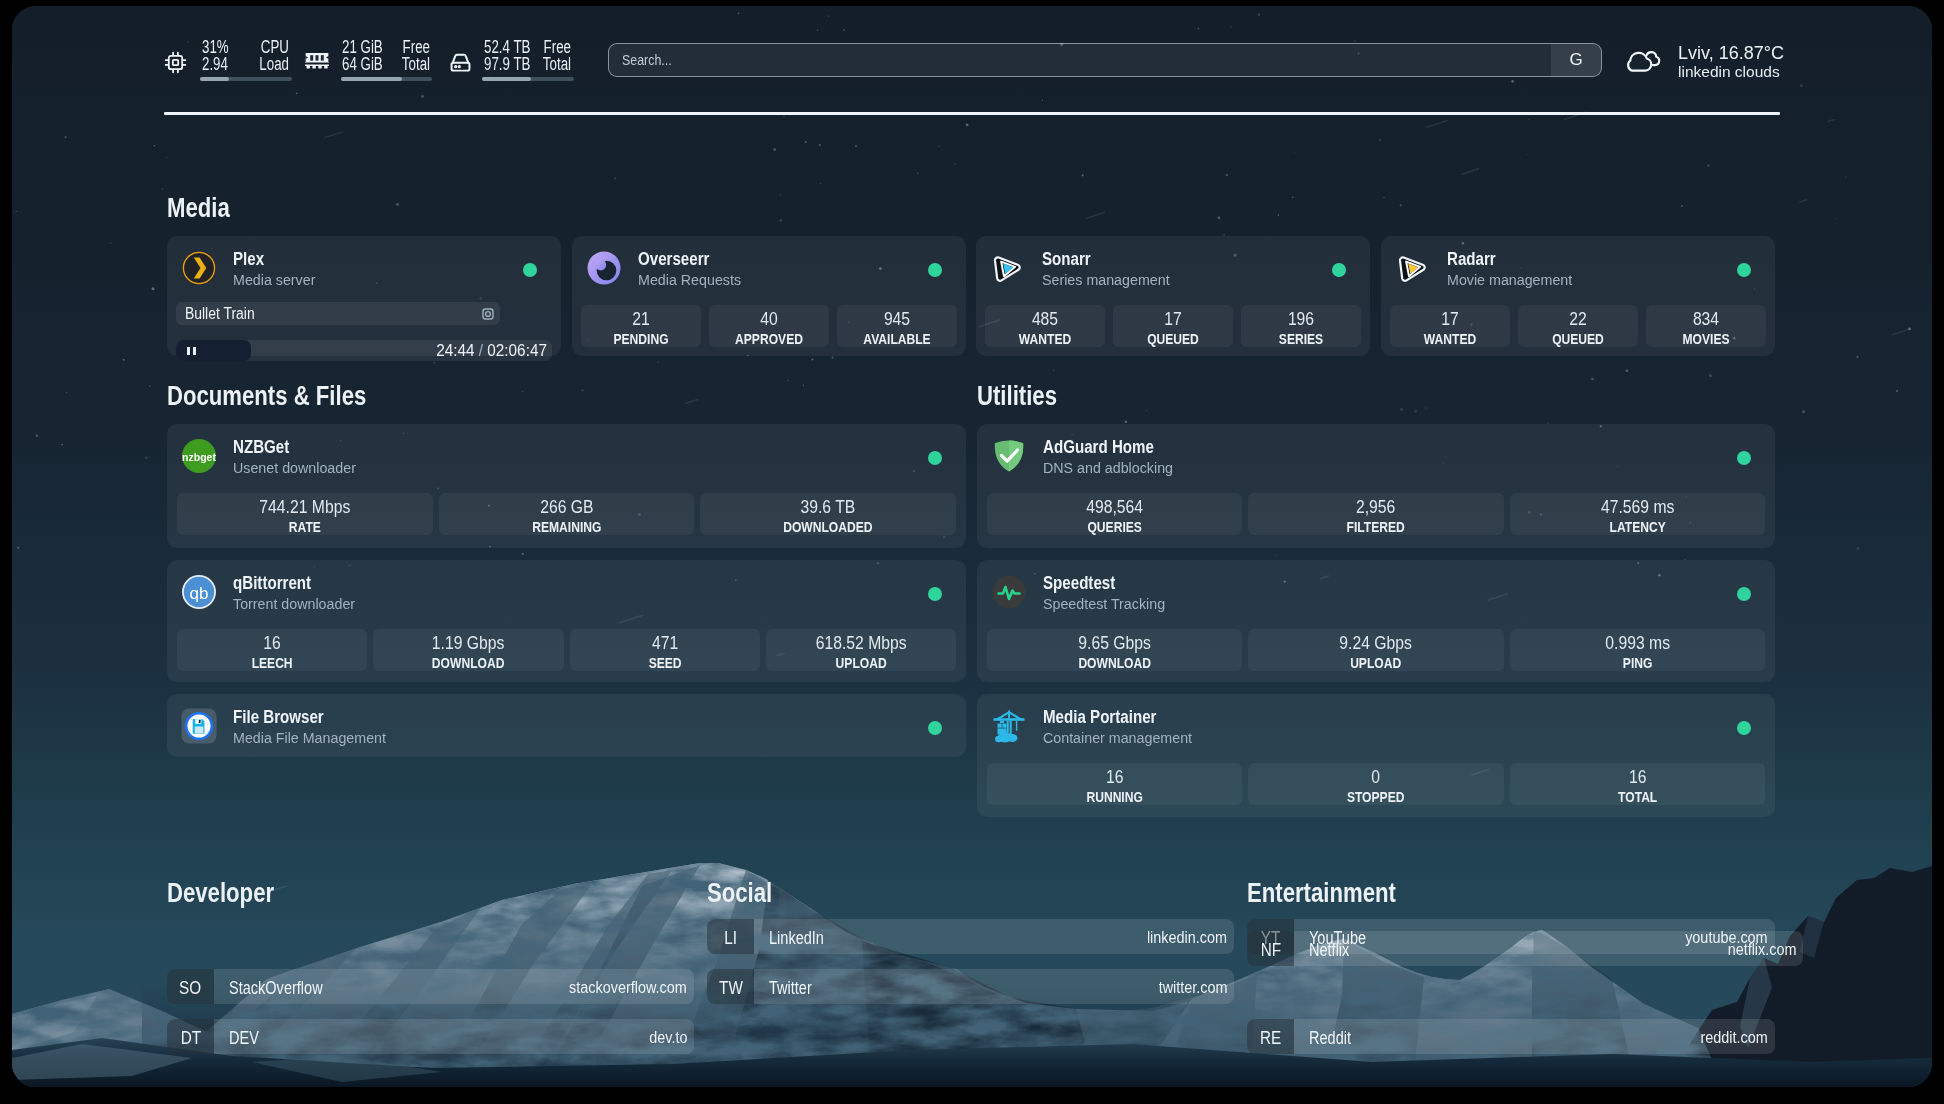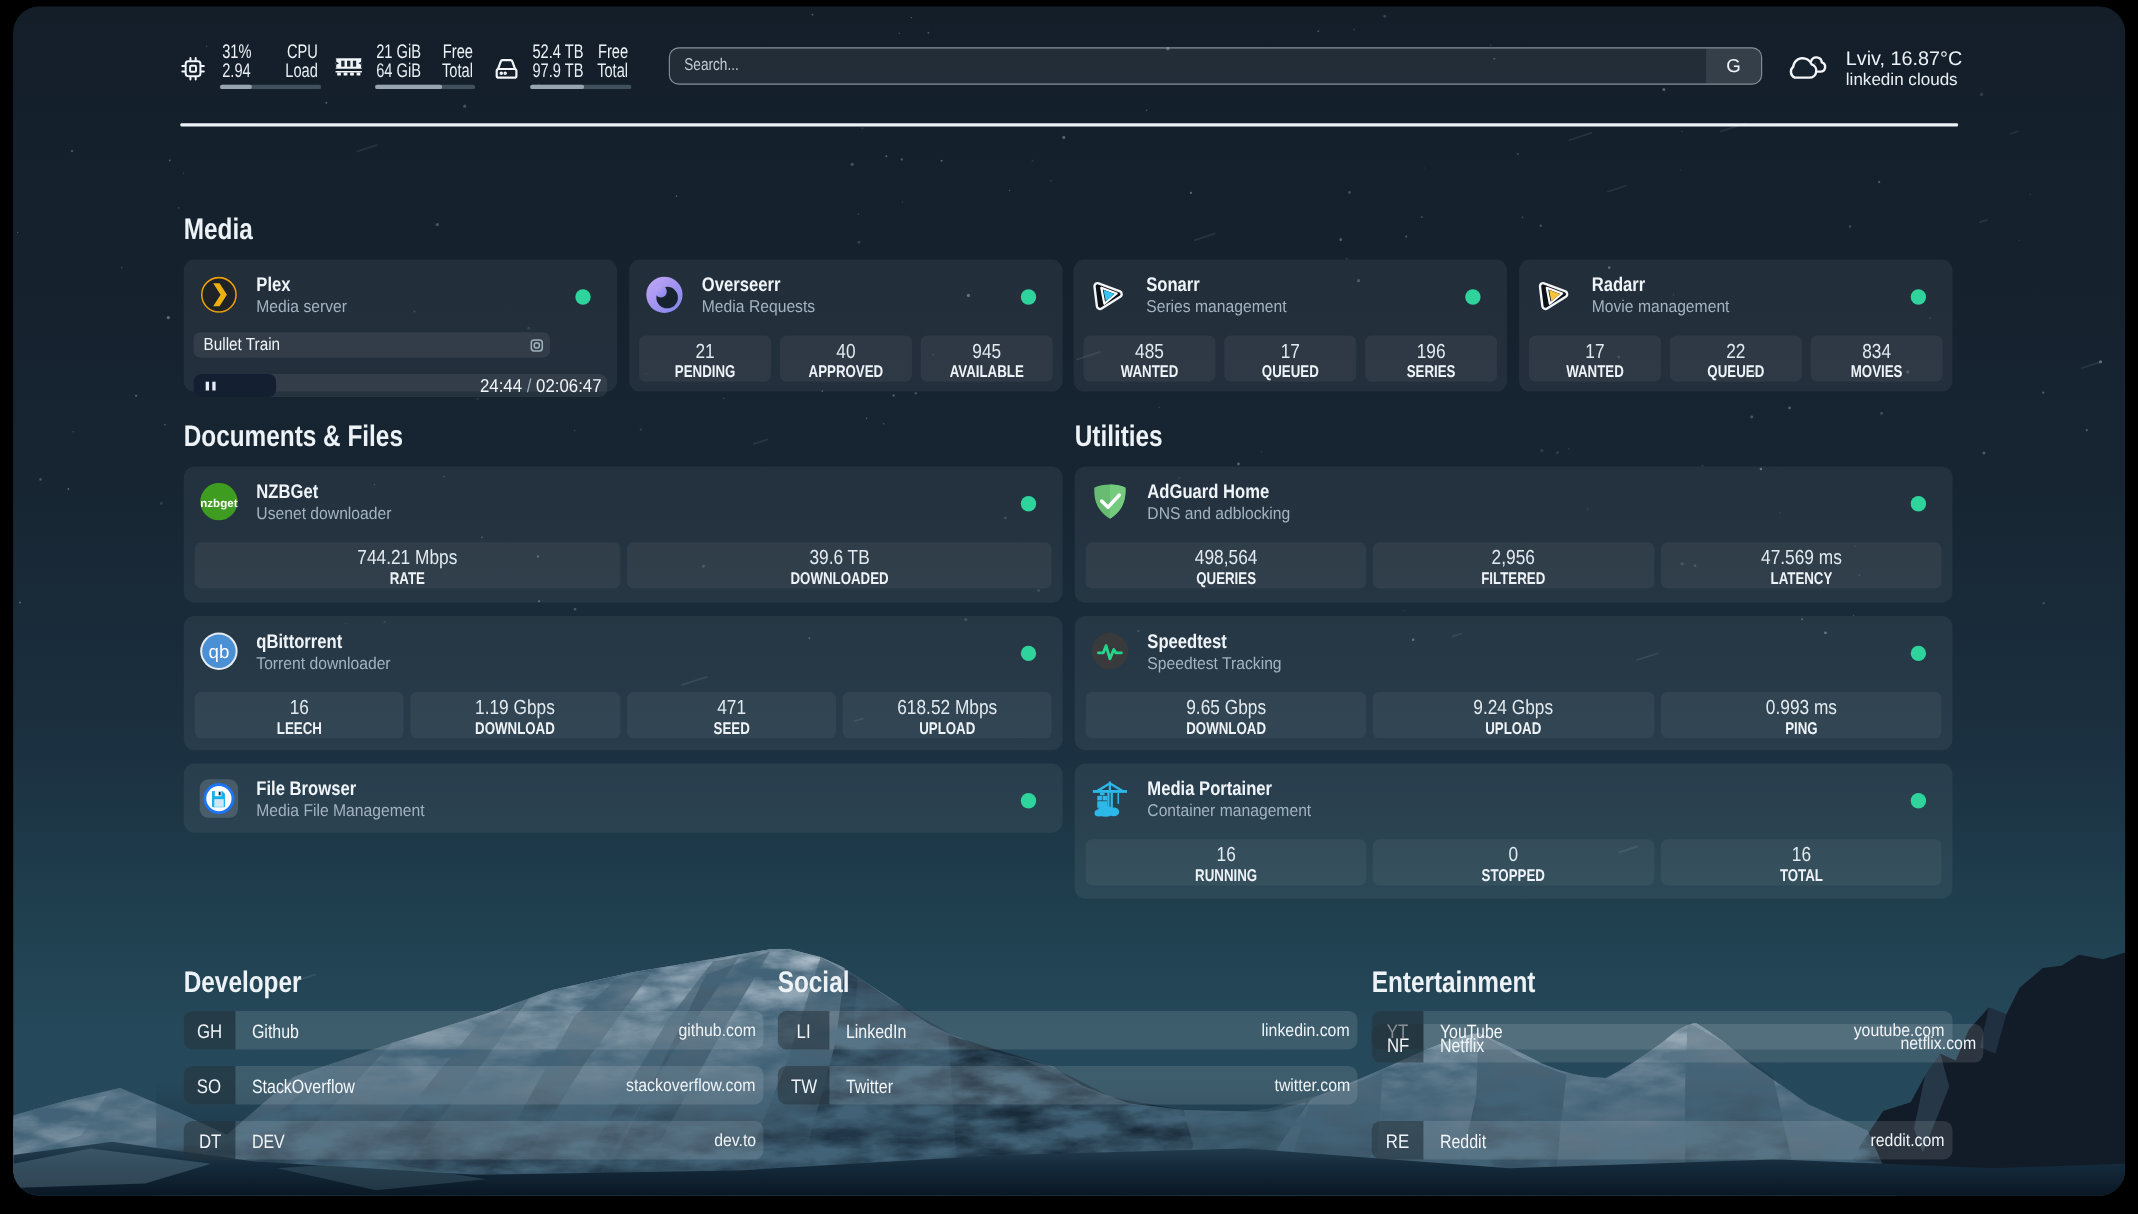--- a/index.html
+++ b/index.html
@@ -425,20 +425,24 @@
 </svg>
         <div class="ttl">NZBGet</div>
         <div class="sub">Usenet downloader</div>
         <div class="dot" style="left:761px"></div>
         <div class="stats w">
           <div class="st">
             <div class="n">744.21 Mbps</div>
             <div class="l">RATE</div>
           </div>
           <div class="st">
+            <div class="n">266 GB</div>
+            <div class="l">REMAINING</div>
+          </div>
+          <div class="st">
             <div class="n">39.6 TB</div>
             <div class="l">DOWNLOADED</div>
           </div>
         </div>
       </div>
 <div class="card" style="left:155px;top:554px;width:799px;height:122px">
         <svg class="ic" viewBox="0 0 36 36">
 <circle cx="18" cy="18" r="17" fill="#e8edf2"></circle>
 <circle cx="18" cy="18" r="15.2" fill="#4b8fd5"></circle>
 <text x="18" y="24.5" font-family="Liberation Sans, sans-serif" font-size="17" fill="#ffffff" text-anchor="middle">qb</text>
@@ -553,25 +557,20 @@
           <div class="st">
             <div class="n">0</div>
             <div class="l">STOPPED</div>
           </div>
           <div class="st">
             <div class="n">16</div>
             <div class="l">TOTAL</div>
           </div>
         </div>
       </div>
-<div class="bm" style="left:155px;top:913px;width:527px">
-        <div class="ab"><span>GH</span></div>
-        <div class="nm">Github</div>
-        <div class="ur">github.com</div>
-      </div>
 <div class="bm" style="left:155px;top:963px;width:527px">
         <div class="ab"><span>SO</span></div>
         <div class="nm">StackOverflow</div>
         <div class="ur">stackoverflow.com</div>
       </div>
 <div class="bm" style="left:155px;top:1013px;width:527px">
         <div class="ab"><span>DT</span></div>
         <div class="nm">DEV</div>
         <div class="ur">dev.to</div>
       </div>

